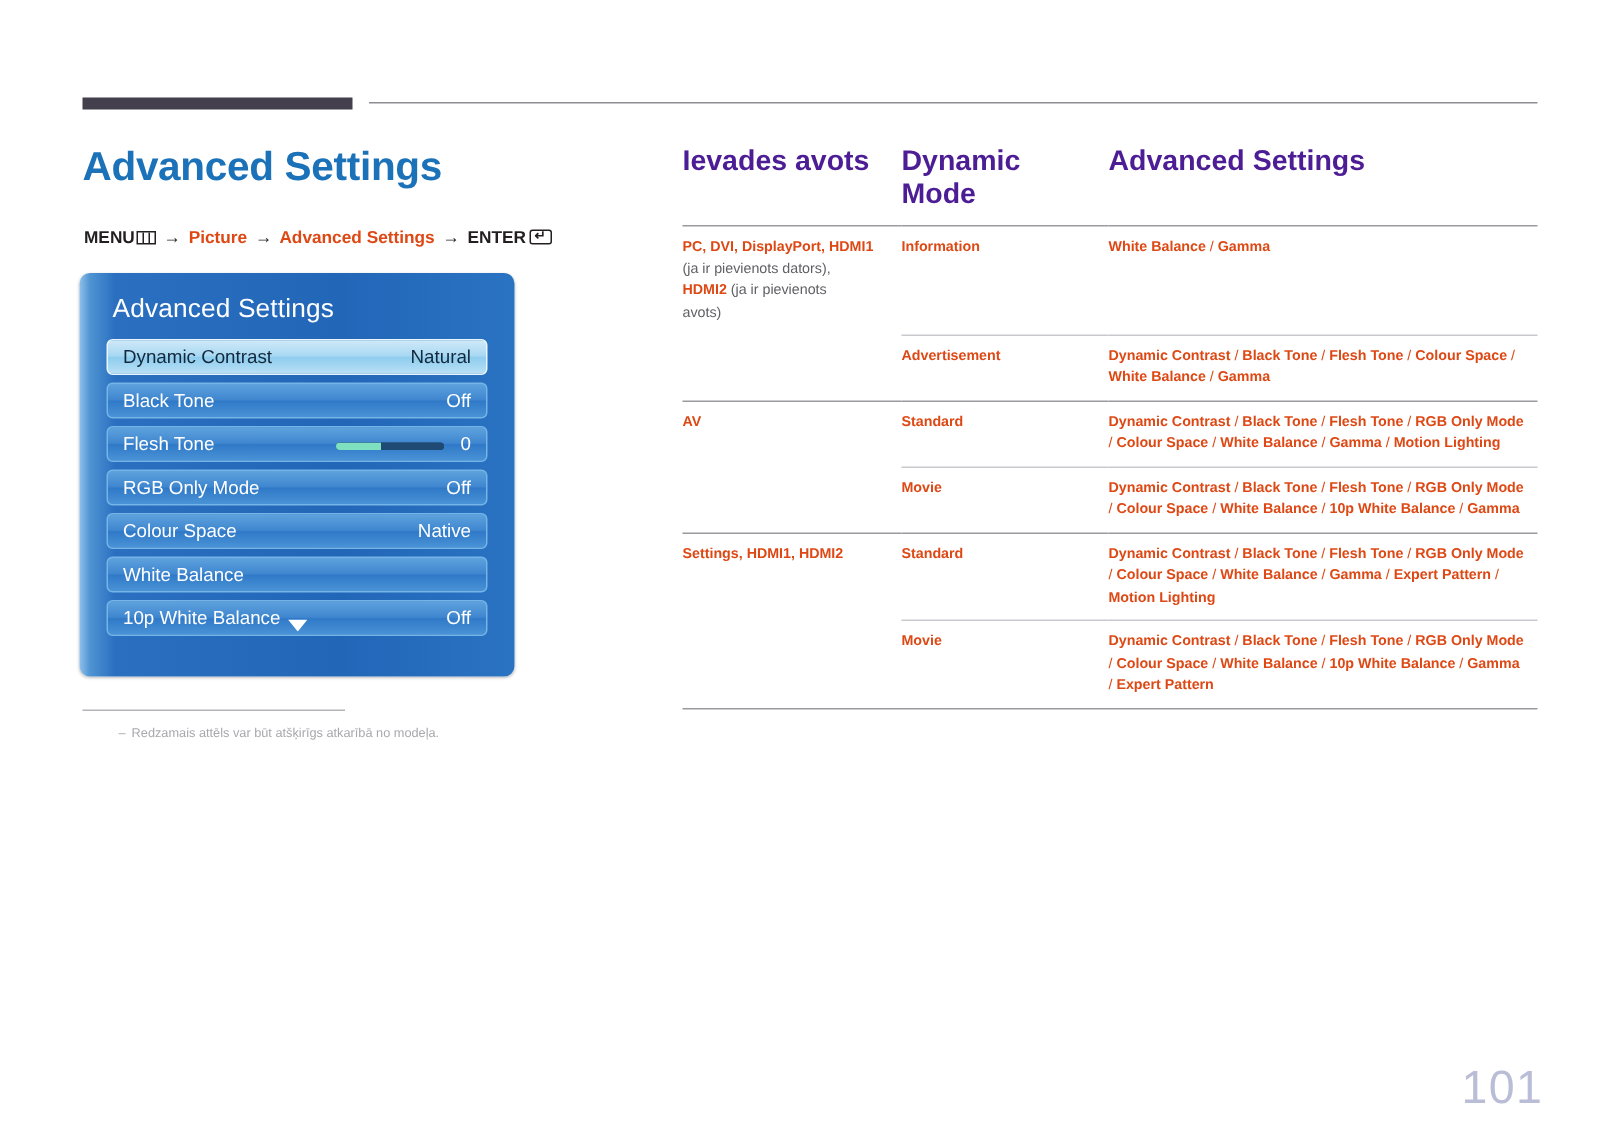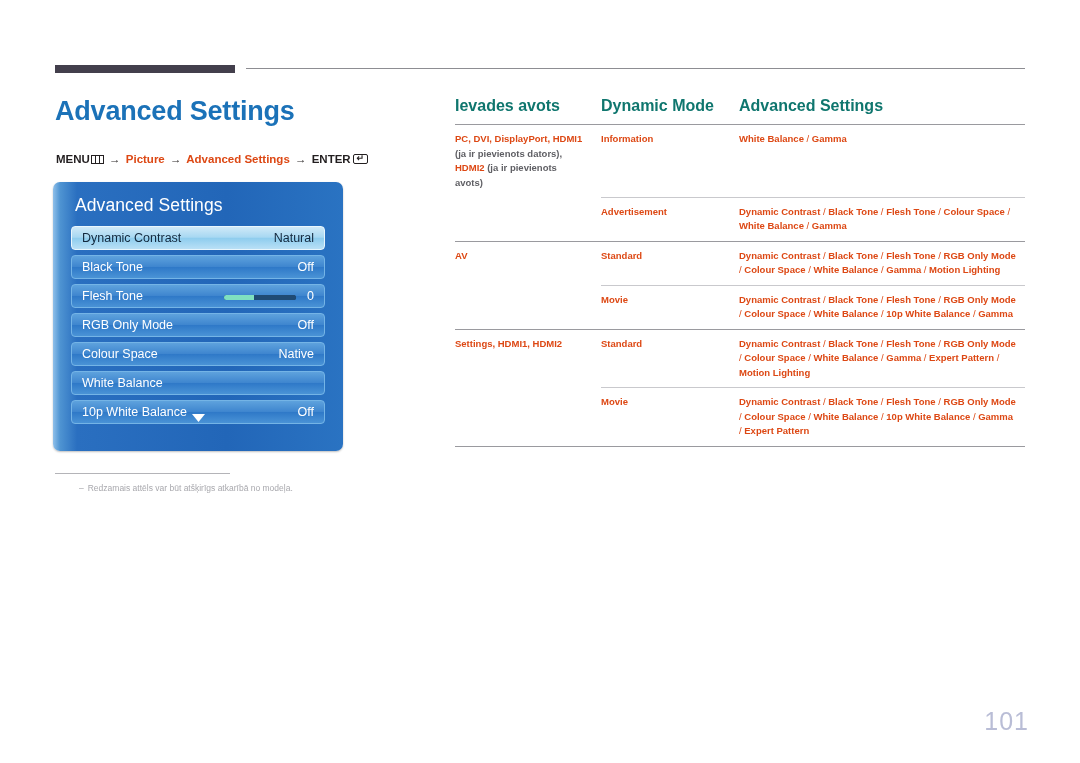--- a/index.html
+++ b/index.html
@@ -225,23 +225,23 @@
     border-collapse: collapse;
     width: 570px;
     table-layout: fixed;
   }
   table.spec col.c1 { width: 146px; }
   table.spec col.c2 { width: 138px; }
   table.spec col.c3 { width: 286px; }
 
   table.spec th {
     text-align: left;
-    font-size: 16px;
-    font-weight: bold;
-    color: #0f766e;
+    font-size: 19px;
+    font-weight: bold;
+    color: #4c1d95;
     padding: 0 6px 9px 0;
     vertical-align: top;
   }
   table.spec thead tr { border-bottom: 1.6px solid #6d6d72; }
 
   table.spec td {
     font-size: 9.5px;
     line-height: 14.5px;
     color: #dd4814;
     font-weight: bold;
@@ -251,37 +251,37 @@
   td.plain {
     color: #6b6b70;
     font-weight: normal;
   }
   td .sep {
     color: #dd4814;
     font-weight: normal;
   }
   td .muted {
     color: #5f5f64;
-    font-weight: bold;
+    font-weight: normal;
   }
   tr.grp-top > td { border-top: 1.4px solid #9a9a9f; }
   tr.sub > td { border-top: 0.8px solid #c9c9cd; }
   tr.sub > td.blank { border-top: 0; }
   #table-bottom-rule {
     width: 570px;
     height: 1.4px;
     background: #9a9a9f;
   }
 
   
   #page-number {
     position: absolute;
     right: 51px;
     top: 707px;
-    font-size: 25px;
+    font-size: 31px;
     color: #b9bdd6;
     letter-spacing: 1px;
   }
 </style>
 </head>
 <body>
 
 <div id="top-bar-dark"></div>
 <div id="top-bar-line"></div>
 

